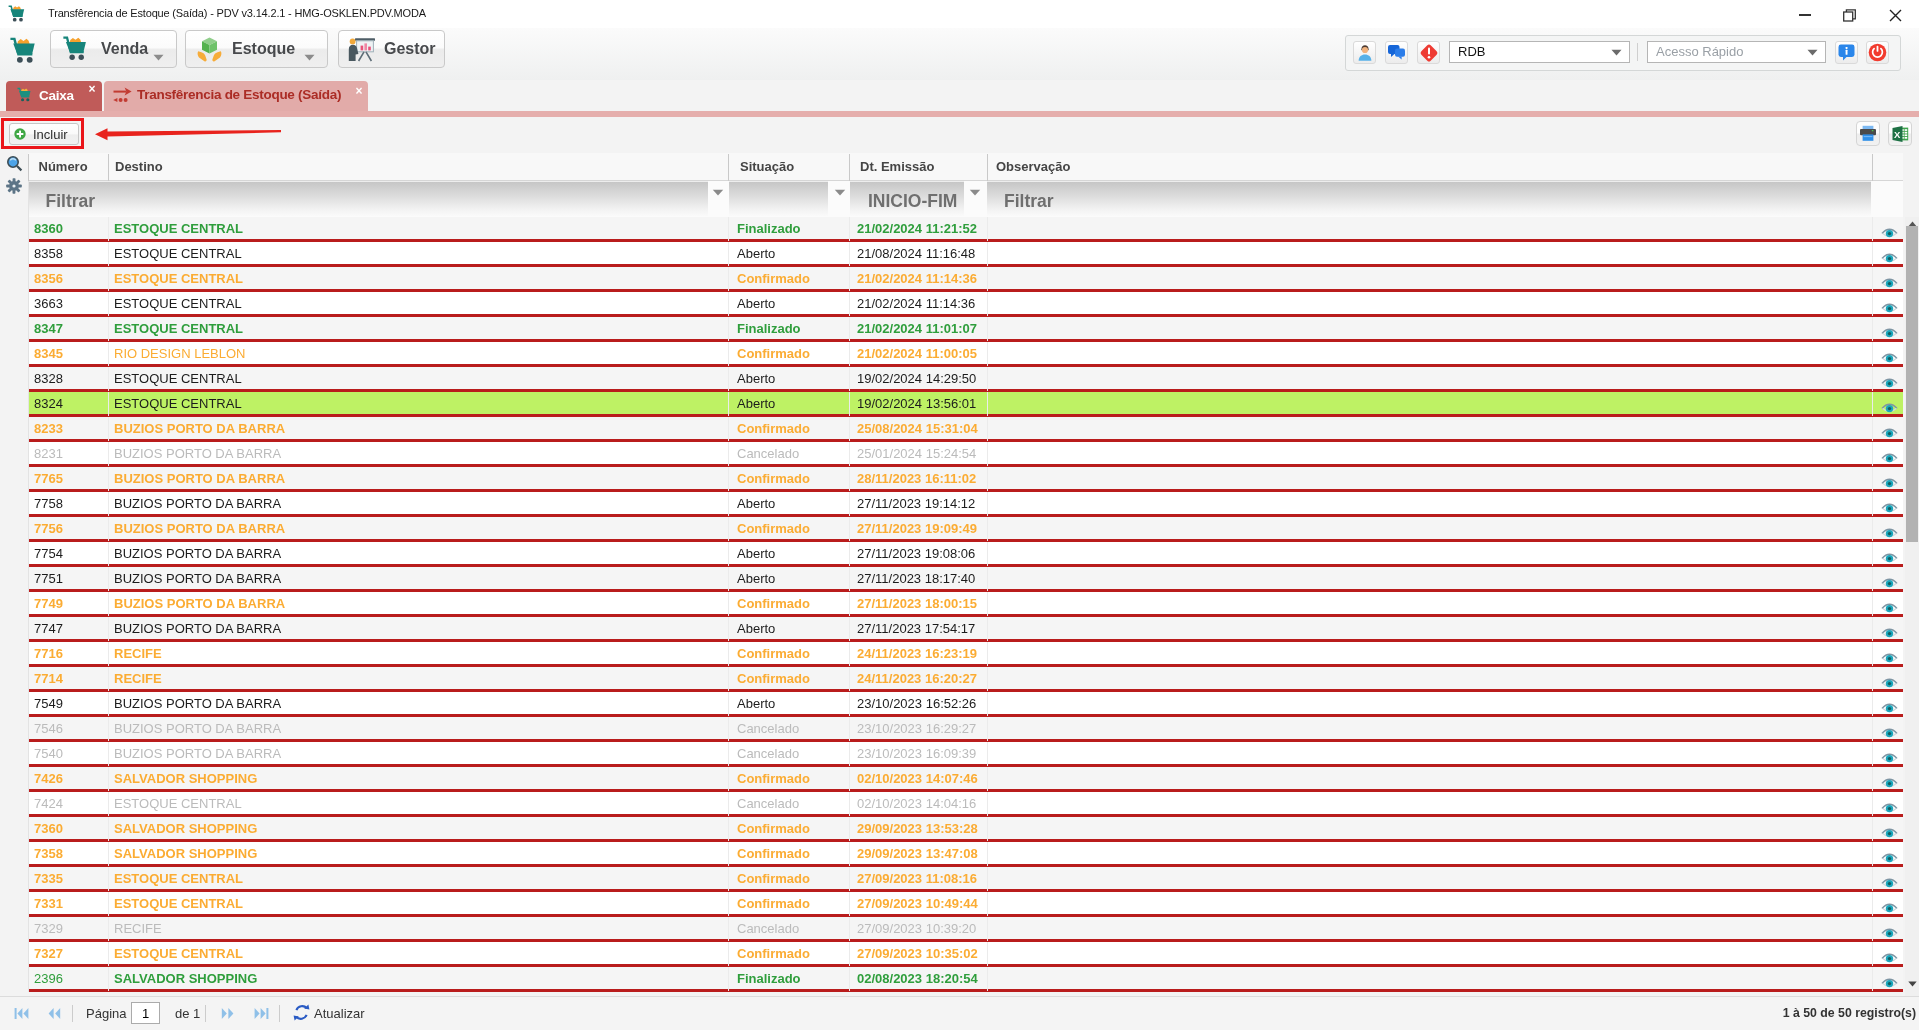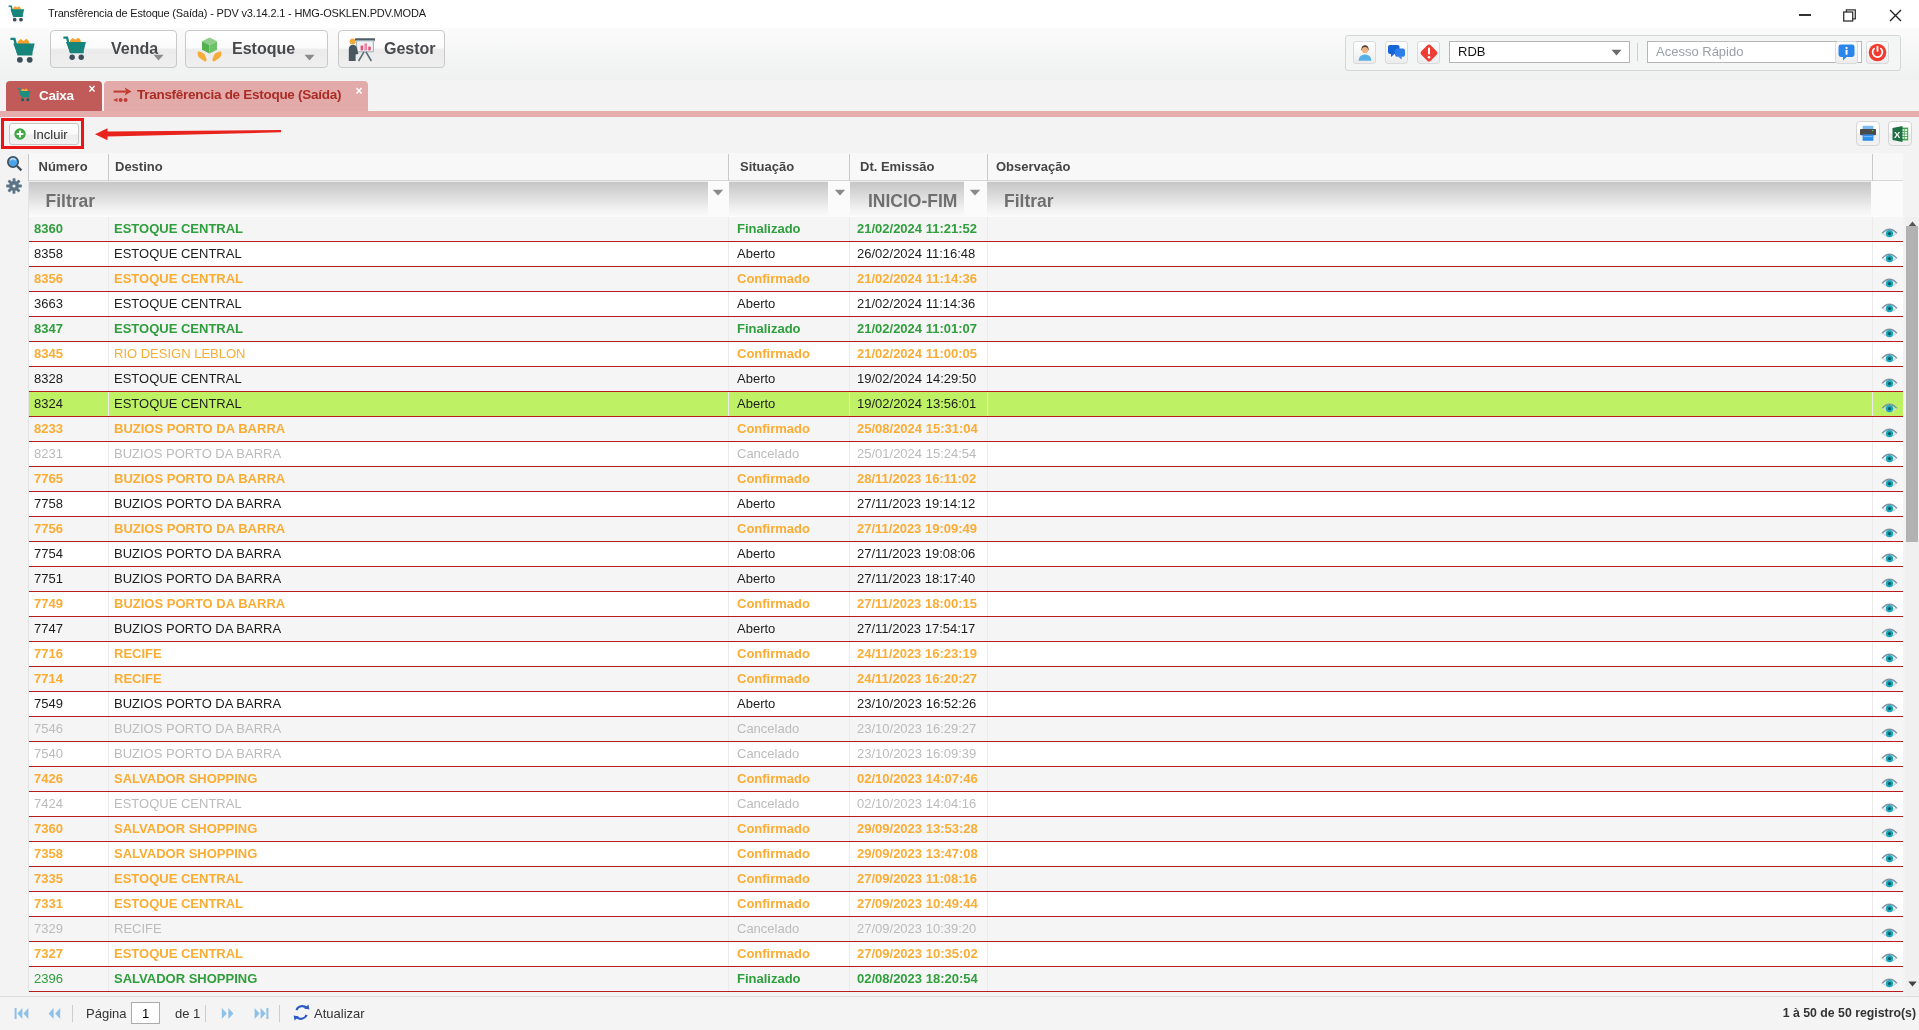--- a/index.html
+++ b/index.html
@@ -14,21 +14,21 @@
 .ibtn{position:absolute;width:24px;height:25px;border:1px solid #d5d5d5;border-radius:4px;
  background:linear-gradient(#fdfdfd 0%,#fdfdfd 48%,#ededed 52%,#f2f2f2 100%);
  display:flex;align-items:center;justify-content:center}
 .sel{position:absolute;height:22px;background:#fff;border:1px solid #b5b5b5;
  font-size:13px;line-height:20px;padding-left:8px}
 .sel svg{position:absolute;right:7px;top:7px}
 .hdrtxt{position:absolute;top:0;height:28px;line-height:28px;font-size:13px;font-weight:bold;color:#454545}
 .vline{position:absolute;width:1px;background:#c9c9c9}
 .fcell{position:absolute;top:0;height:35px;background:linear-gradient(#c6c6c6 0%,#dedede 45%,#f2f2f2 80%,#fafafa 100%);border-top:1px solid #ededed}
 .ftxt{position:absolute;top:0;height:36px;line-height:41px;font-size:17.5px;font-weight:bold;color:#6f6f6f}
-.row{position:absolute;left:28px;width:1875px;height:25px;border-bottom:1px solid #b91c1c}
+.row{position:absolute;left:28px;width:1875px;height:25px;border-bottom:3px solid #b91c1c}
 .row div{position:absolute;top:0;height:24px;line-height:24px;font-size:13px;white-space:nowrap}
 .cl{position:absolute;top:0;bottom:0;width:1px;background:#ebebeb}
 .sep{position:absolute;width:1px;height:17px;background:#ccc;top:1005px}
 .ptxt{position:absolute;font-size:13px;color:#333;top:1005px;line-height:17px}
 </style></head><body>
 
 <div class="ab" style="left:0;top:0;width:1919px;height:28px;background:#fff"></div>
 <div class="ab" style="left:8px;top:5px"><svg width="18" height="18" viewBox="0 0 24 24">
 <path d="M7.2 3.6 L9.6 1.8 L12 3.4 L14.6 1.6 L16.4 3.2 L17.4 6.4 L6.6 6.4 Z" fill="#f5a12c"></path>
 <path d="M3.2 5.6 H21.6 L19.4 14.6 H6.6 Z" fill="#17857b"></path>
@@ -54,21 +54,21 @@
 <circle cx="17.3" cy="19.6" r="2.5" fill="#3d4f58"></circle>
 </svg></div>
 <div class="tbtn" style="left:50px;width:127px;padding-left:11px">
     <svg width="27" height="26" viewBox="0 0 24 24">
 <path d="M7.2 3.6 L9.6 1.8 L12 3.4 L14.6 1.6 L16.4 3.2 L17.4 6.4 L6.6 6.4 Z" fill="#f5a12c"></path>
 <path d="M3.2 5.6 H21.6 L19.4 14.6 H6.6 Z" fill="#17857b"></path>
 <path d="M0.8 1.6 H4.2 L7.6 14.8 H19.6" stroke="#17857b" stroke-width="2.1" fill="none"></path>
 <circle cx="8.9" cy="19.6" r="2.5" fill="#3d4f58"></circle>
 <circle cx="17.3" cy="19.6" r="2.5" fill="#3d4f58"></circle>
 </svg>
-    <span style="margin-left:22px">Venda</span>
+    <span style="margin-left:12px">Venda</span>
     <i class="ab" style="left:102px;top:16px"><svg width="11" height="7" viewBox="0 0 11 7">
         <polygon points="0.5,0.8 10.5,0.8 5.5,6.4" fill="#8b8b8b"></polygon>
       </svg></i>
   </div>
 <div class="tbtn" style="left:185px;width:143px;padding-left:10px">
     <svg width="27" height="27" viewBox="0 0 27 27">
 <polygon points="13.5,1.5 21,5.2 13.5,8.9 6,5.2" fill="#8fce8a"></polygon>
 <polygon points="6,5.2 13.5,8.9 13.5,17.5 6,13.8" fill="#53b24e"></polygon>
 <polygon points="21,5.2 13.5,8.9 13.5,17.5 21,13.8" fill="#6ec269"></polygon>
 <path d="M2.2 15.2 C1 16.8 1.6 19.8 3 21.4 L8.4 25.2 C9.6 25.8 11 25 10.6 23.6 L9.2 19.4 C8.4 17.4 6.8 16.6 5.4 16.2 Z" fill="#f6ac3a"></path>
@@ -112,21 +112,21 @@
     <svg width="20" height="20" viewBox="0 0 20 20">
 <rect x="3.4" y="3.4" width="13.2" height="13.2" rx="2.4" fill="#ee3b33" transform="rotate(45 10 10)"></rect>
 <rect x="9" y="4.6" width="2" height="7" rx="1" fill="#fff"></rect>
 <circle cx="10" cy="14.2" r="1.3" fill="#fff"></circle>
 </svg>
   </div>
 <div class="sel" style="left:1449px;top:41px;width:181px;color:#141414">RDB<svg width="11" height="7" viewBox="0 0 11 7">
       <polygon points="0.5,0.8 10.5,0.8 5.5,6.4" fill="#6b6b6b"></polygon>
     </svg></div>
 <div class="ab" style="left:1637px;top:43px;width:1px;height:18px;background:#cfcfcf"></div>
-<div class="sel" style="left:1647px;top:41px;width:215px;color:#9aa0a6">Acesso Rápido<svg width="11" height="7" viewBox="0 0 11 7">
+<div class="sel" style="left:1647px;top:41px;width:179px;color:#9aa0a6">Acesso Rápido<svg width="11" height="7" viewBox="0 0 11 7">
       <polygon points="0.5,0.8 10.5,0.8 5.5,6.4" fill="#6b6b6b"></polygon>
     </svg></div>
 <div class="sbtn" style="left:1835px;top:41px">
     <svg width="17" height="17" viewBox="0 0 17 17">
 <rect x="0.5" y="0.5" width="16" height="12.5" rx="2.4" fill="#2a86ea"></rect>
 <path d="M5 12.5 L5 16.4 L9 12.5 Z" fill="#2a86ea"></path>
 <rect x="7.6" y="3" width="1.9" height="1.9" rx="0.4" fill="#fff"></rect>
 <rect x="7.6" y="5.8" width="1.9" height="5" rx="0.5" fill="#fff"></rect>
 </svg>
   </div>
@@ -279,21 +279,21 @@
   </div>
 <div class="row" style="top:242px;background:#ffffff">
     <div class="cl" style="left:80px"></div>
     <div class="cl" style="left:700px"></div>
     <div class="cl" style="left:821px"></div>
     <div class="cl" style="left:959px"></div>
     <div class="cl" style="left:1844px"></div>
     <div style="left:6px;color:#1c1c1c;font-weight:normal">8358</div>
     <div style="left:86px;color:#1c1c1c;font-weight:normal">ESTOQUE CENTRAL</div>
     <div style="left:709px;color:#1c1c1c;font-weight:normal">Aberto</div>
-    <div style="left:829px;color:#1c1c1c;font-weight:normal">26/02/2024 11:16:48</div>
+    <div style="left:829px;color:#1c1c1c;font-weight:normal">21/08/2024 11:16:48</div>
     <div style="left:1853px;top:6px"><svg width="17" height="12" viewBox="0 0 17 12">
 <path d="M1 6.4 Q8.5 -1.8 16 6.4" stroke="#7e95a3" stroke-width="1.5" fill="none"></path>
 <path d="M1.6 6.2 Q8.5 13 15.4 6.2" stroke="#cdd8de" stroke-width="1.2" fill="none"></path>
 <circle cx="8.5" cy="6.6" r="3.7" fill="#1ba7bd"></circle>
 <circle cx="8.5" cy="6.6" r="1.7" fill="#115e62"></circle>
 </svg></div>
   </div>
 <div class="row" style="top:267px;background:#f5f5f5">
     <div class="cl" style="left:80px"></div>
     <div class="cl" style="left:700px"></div>

